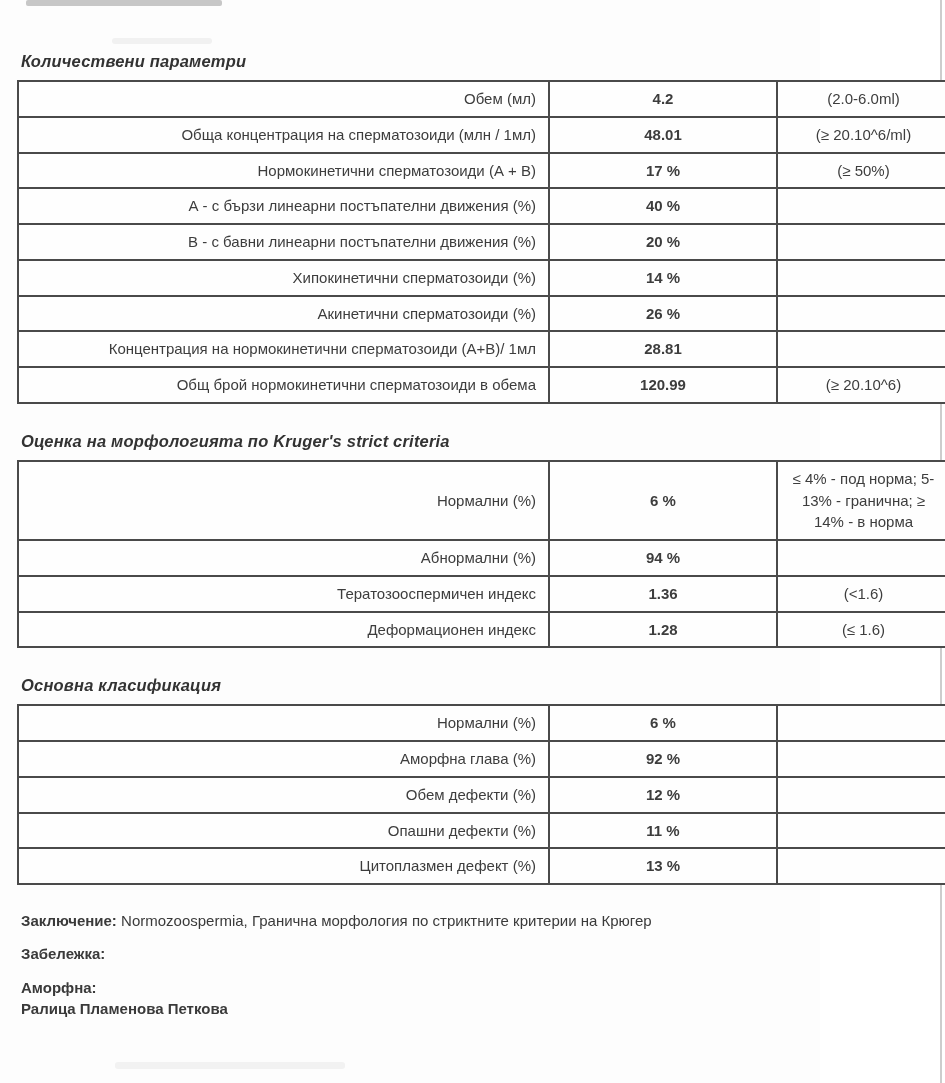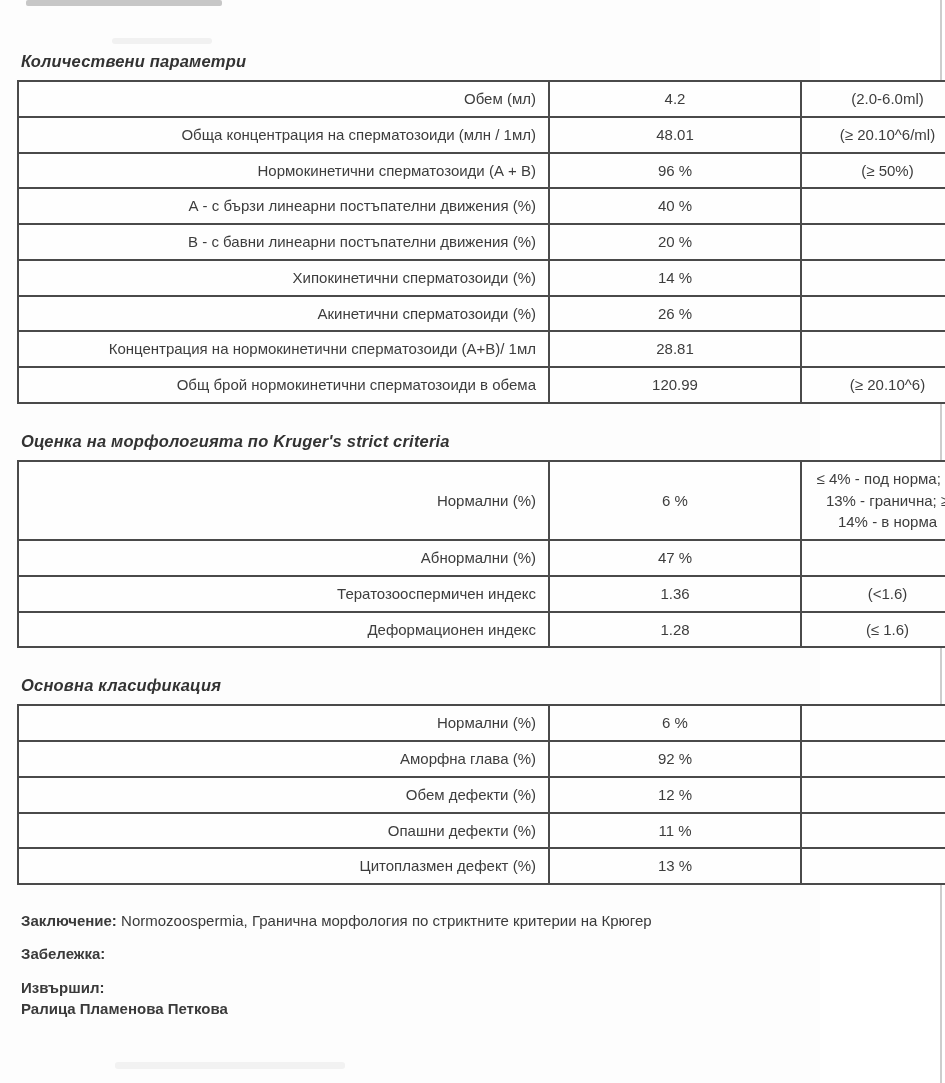--- a/index.html
+++ b/index.html
@@ -84,23 +84,23 @@
     margin-left: 28px;
   }
   td.lbl {
     width: 503px;
     text-align: right;
     padding: 6px 12px 6px 14px;
   }
   td.val {
     width: 218px;
     text-align: center;
-    font-weight: normal;
+    font-weight: bold;
     color: #333333;
-    padding: 6px 16px;
+    padding: 6px 4px;
   }
   td.ref {
     width: 145px;
     text-align: center;
     padding: 6px 13px;
   }
   .footer {
     margin-top: 26px;
     margin-left: 4px;
     font-size: 15px;
@@ -133,21 +133,21 @@
               <td class="val">4.2</td>
               <td class="ref">(2.0-6.0ml)</td>
             </tr>
             <tr>
               <td class="lbl">Обща концентрация на сперматозоиди (млн / 1мл)</td>
               <td class="val">48.01</td>
               <td class="ref">(≥ 20.10^6/ml)</td>
             </tr>
             <tr>
               <td class="lbl">Нормокинетични сперматозоиди (А + В)</td>
-              <td class="val">96 %</td>
+              <td class="val">17 %</td>
               <td class="ref">(≥ 50%)</td>
             </tr>
             <tr>
               <td class="lbl">А - с бързи линеарни постъпателни движения (%)</td>
               <td class="val">40 %</td>
               <td class="ref"></td>
             </tr>
             <tr>
               <td class="lbl">В - с бавни линеарни постъпателни движения (%)</td>
               <td class="val">20 %</td>
@@ -181,21 +181,21 @@
     <h2 class="section-title">Оценка на морфологията по Kruger's strict criteria</h2>
     <table class="params">
       <tbody>
             <tr>
               <td class="lbl">Нормални (%)</td>
               <td class="val">6 %</td>
               <td class="ref">≤ 4% - под норма; 5-13% - гранична; ≥ 14% - в норма</td>
             </tr>
             <tr>
               <td class="lbl">Абнормални (%)</td>
-              <td class="val">47 %</td>
+              <td class="val">94 %</td>
               <td class="ref"></td>
             </tr>
             <tr>
               <td class="lbl">Тератозооспермичен индекс</td>
               <td class="val">1.36</td>
               <td class="ref">(&lt;1.6)</td>
             </tr>
             <tr>
               <td class="lbl">Деформационен индекс</td>
               <td class="val">1.28</td>
@@ -233,17 +233,17 @@
               <td class="lbl">Цитоплазмен дефект (%)</td>
               <td class="val">13 %</td>
               <td class="ref"></td>
             </tr>
           </tbody>
     </table>
   </div>
 <div class="footer">
       <p><span class="b">Заключение:</span> <span>Normozoospermia, Гранична морфология по стриктните критерии на Крюгер</span></p>
       <p class="b">Забележка:</p>
-      <p class="b" style="margin-bottom:4px;">Извършил:</p>
+      <p class="b" style="margin-bottom:4px;">Аморфна:</p>
       <p class="b name">Ралица Пламенова Петкова</p>
     </div>
   </div>
 </div>
 
 </body></html>

